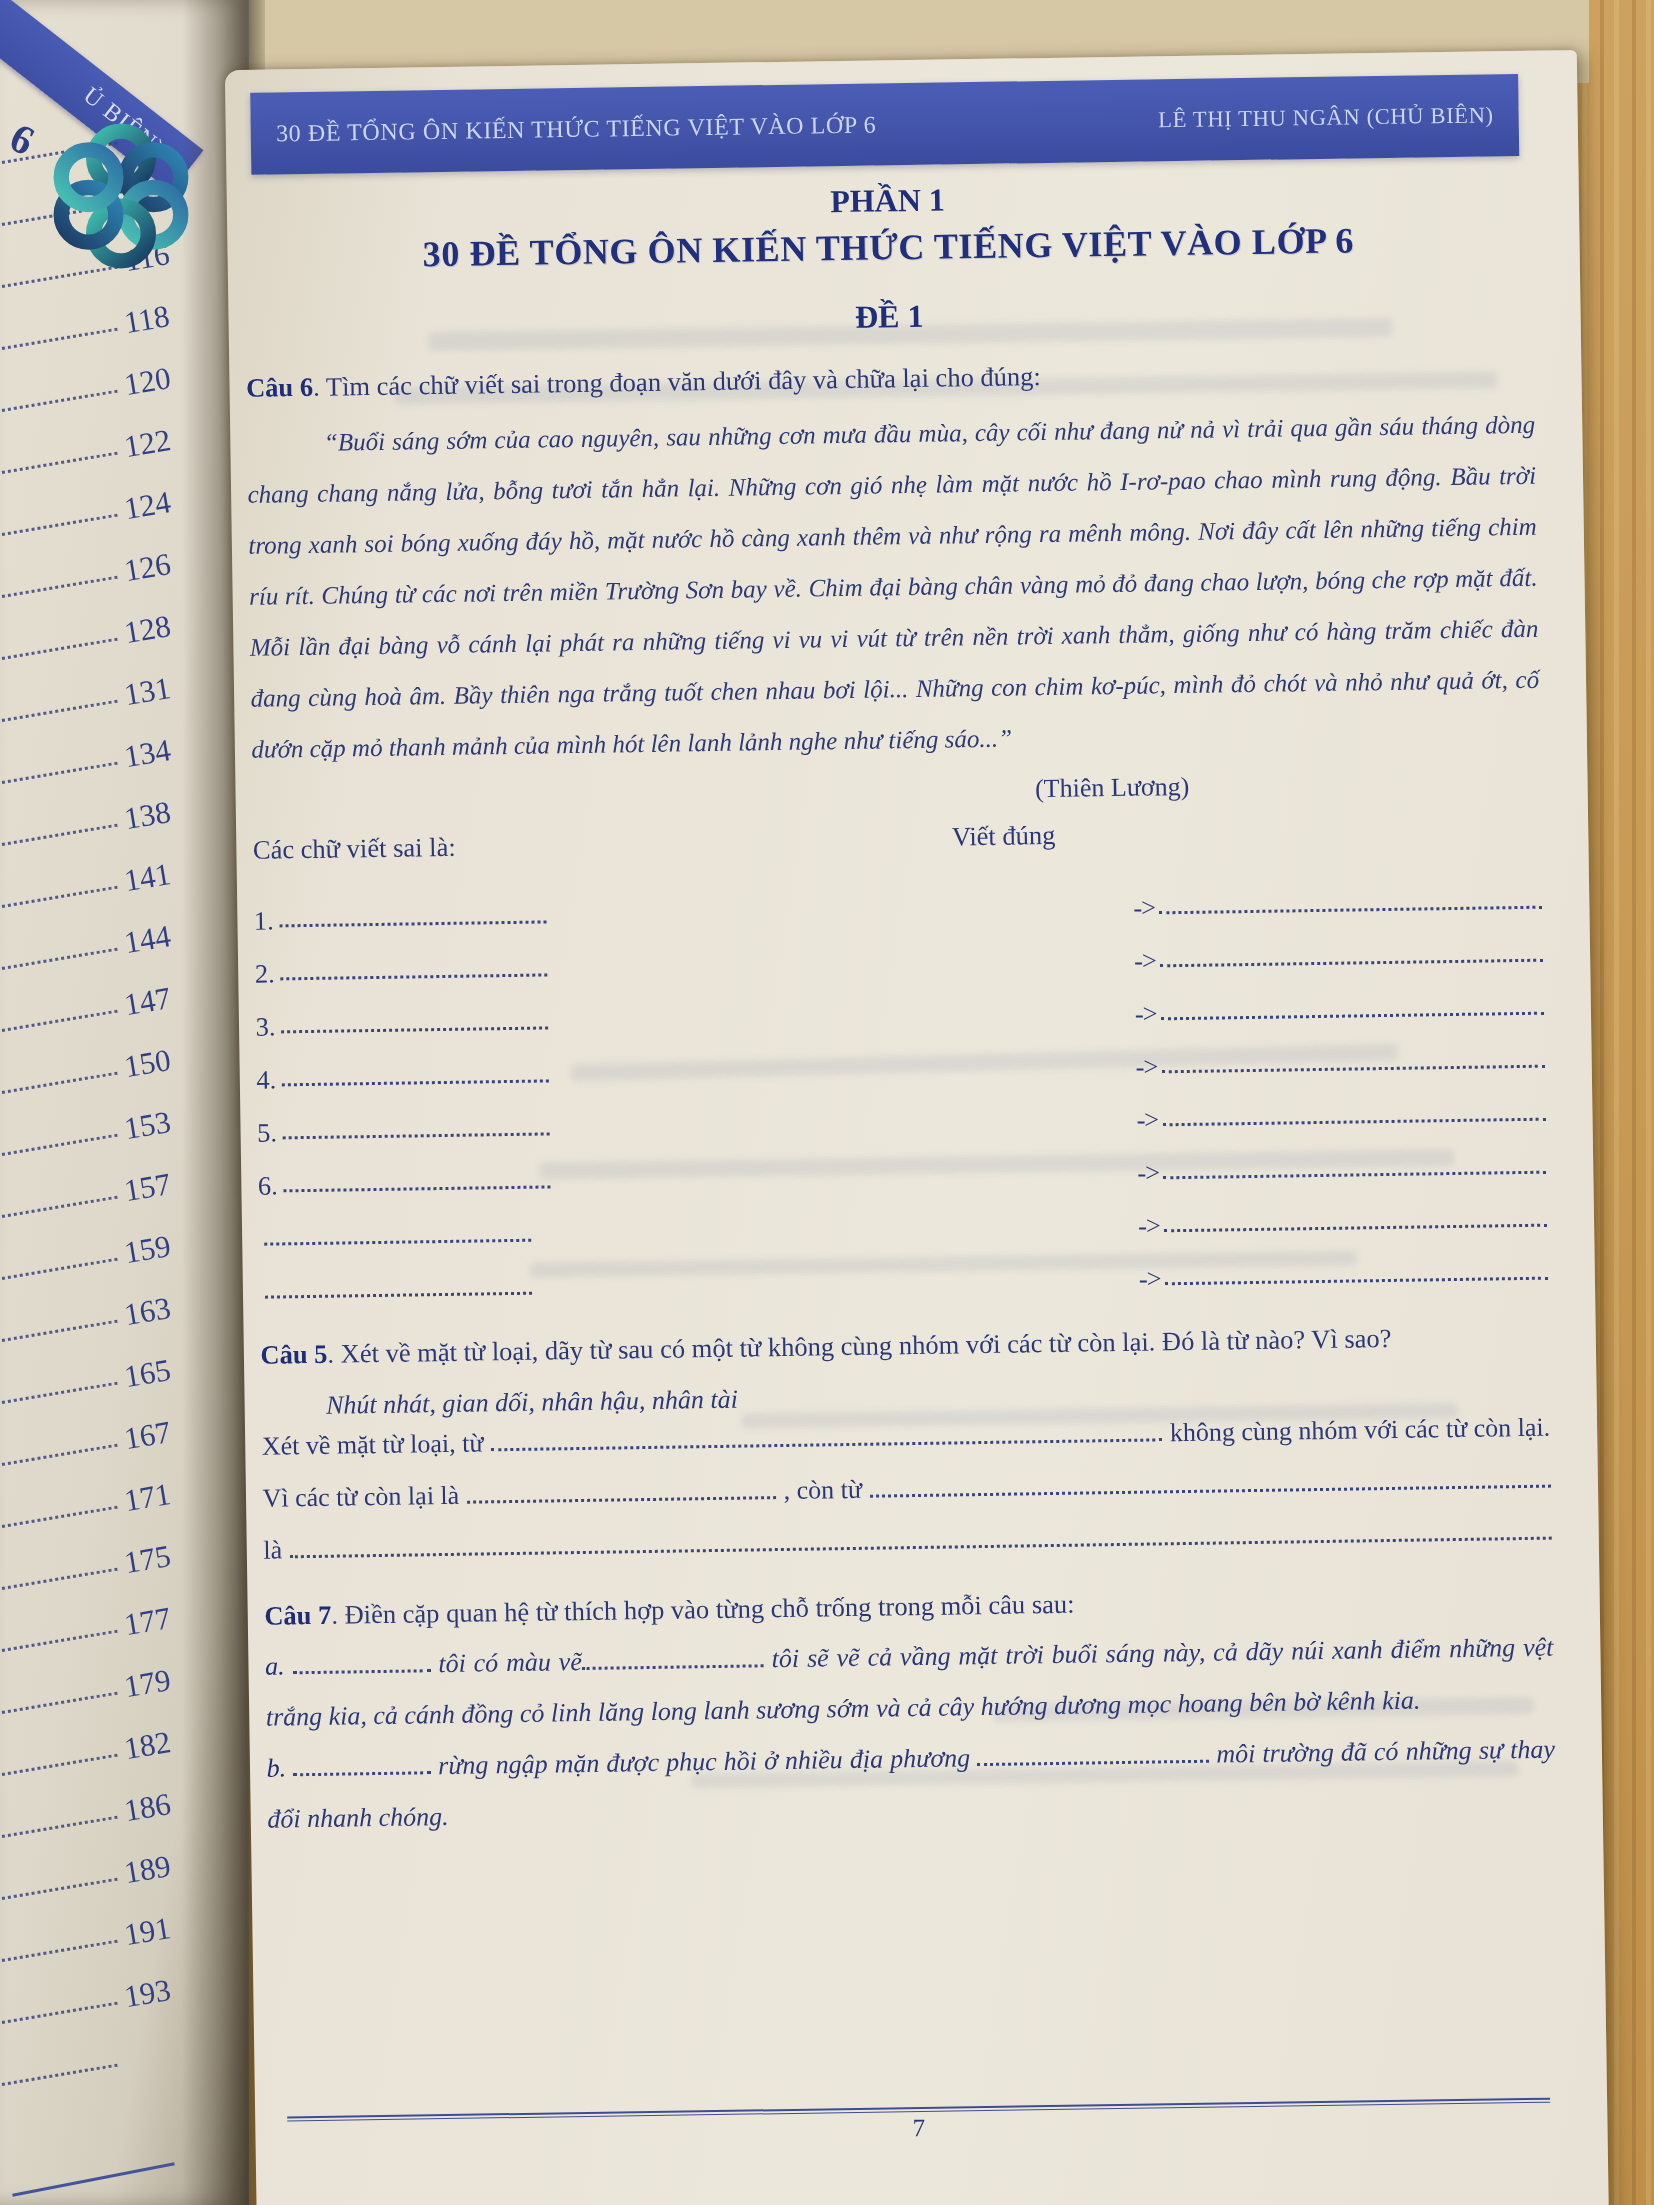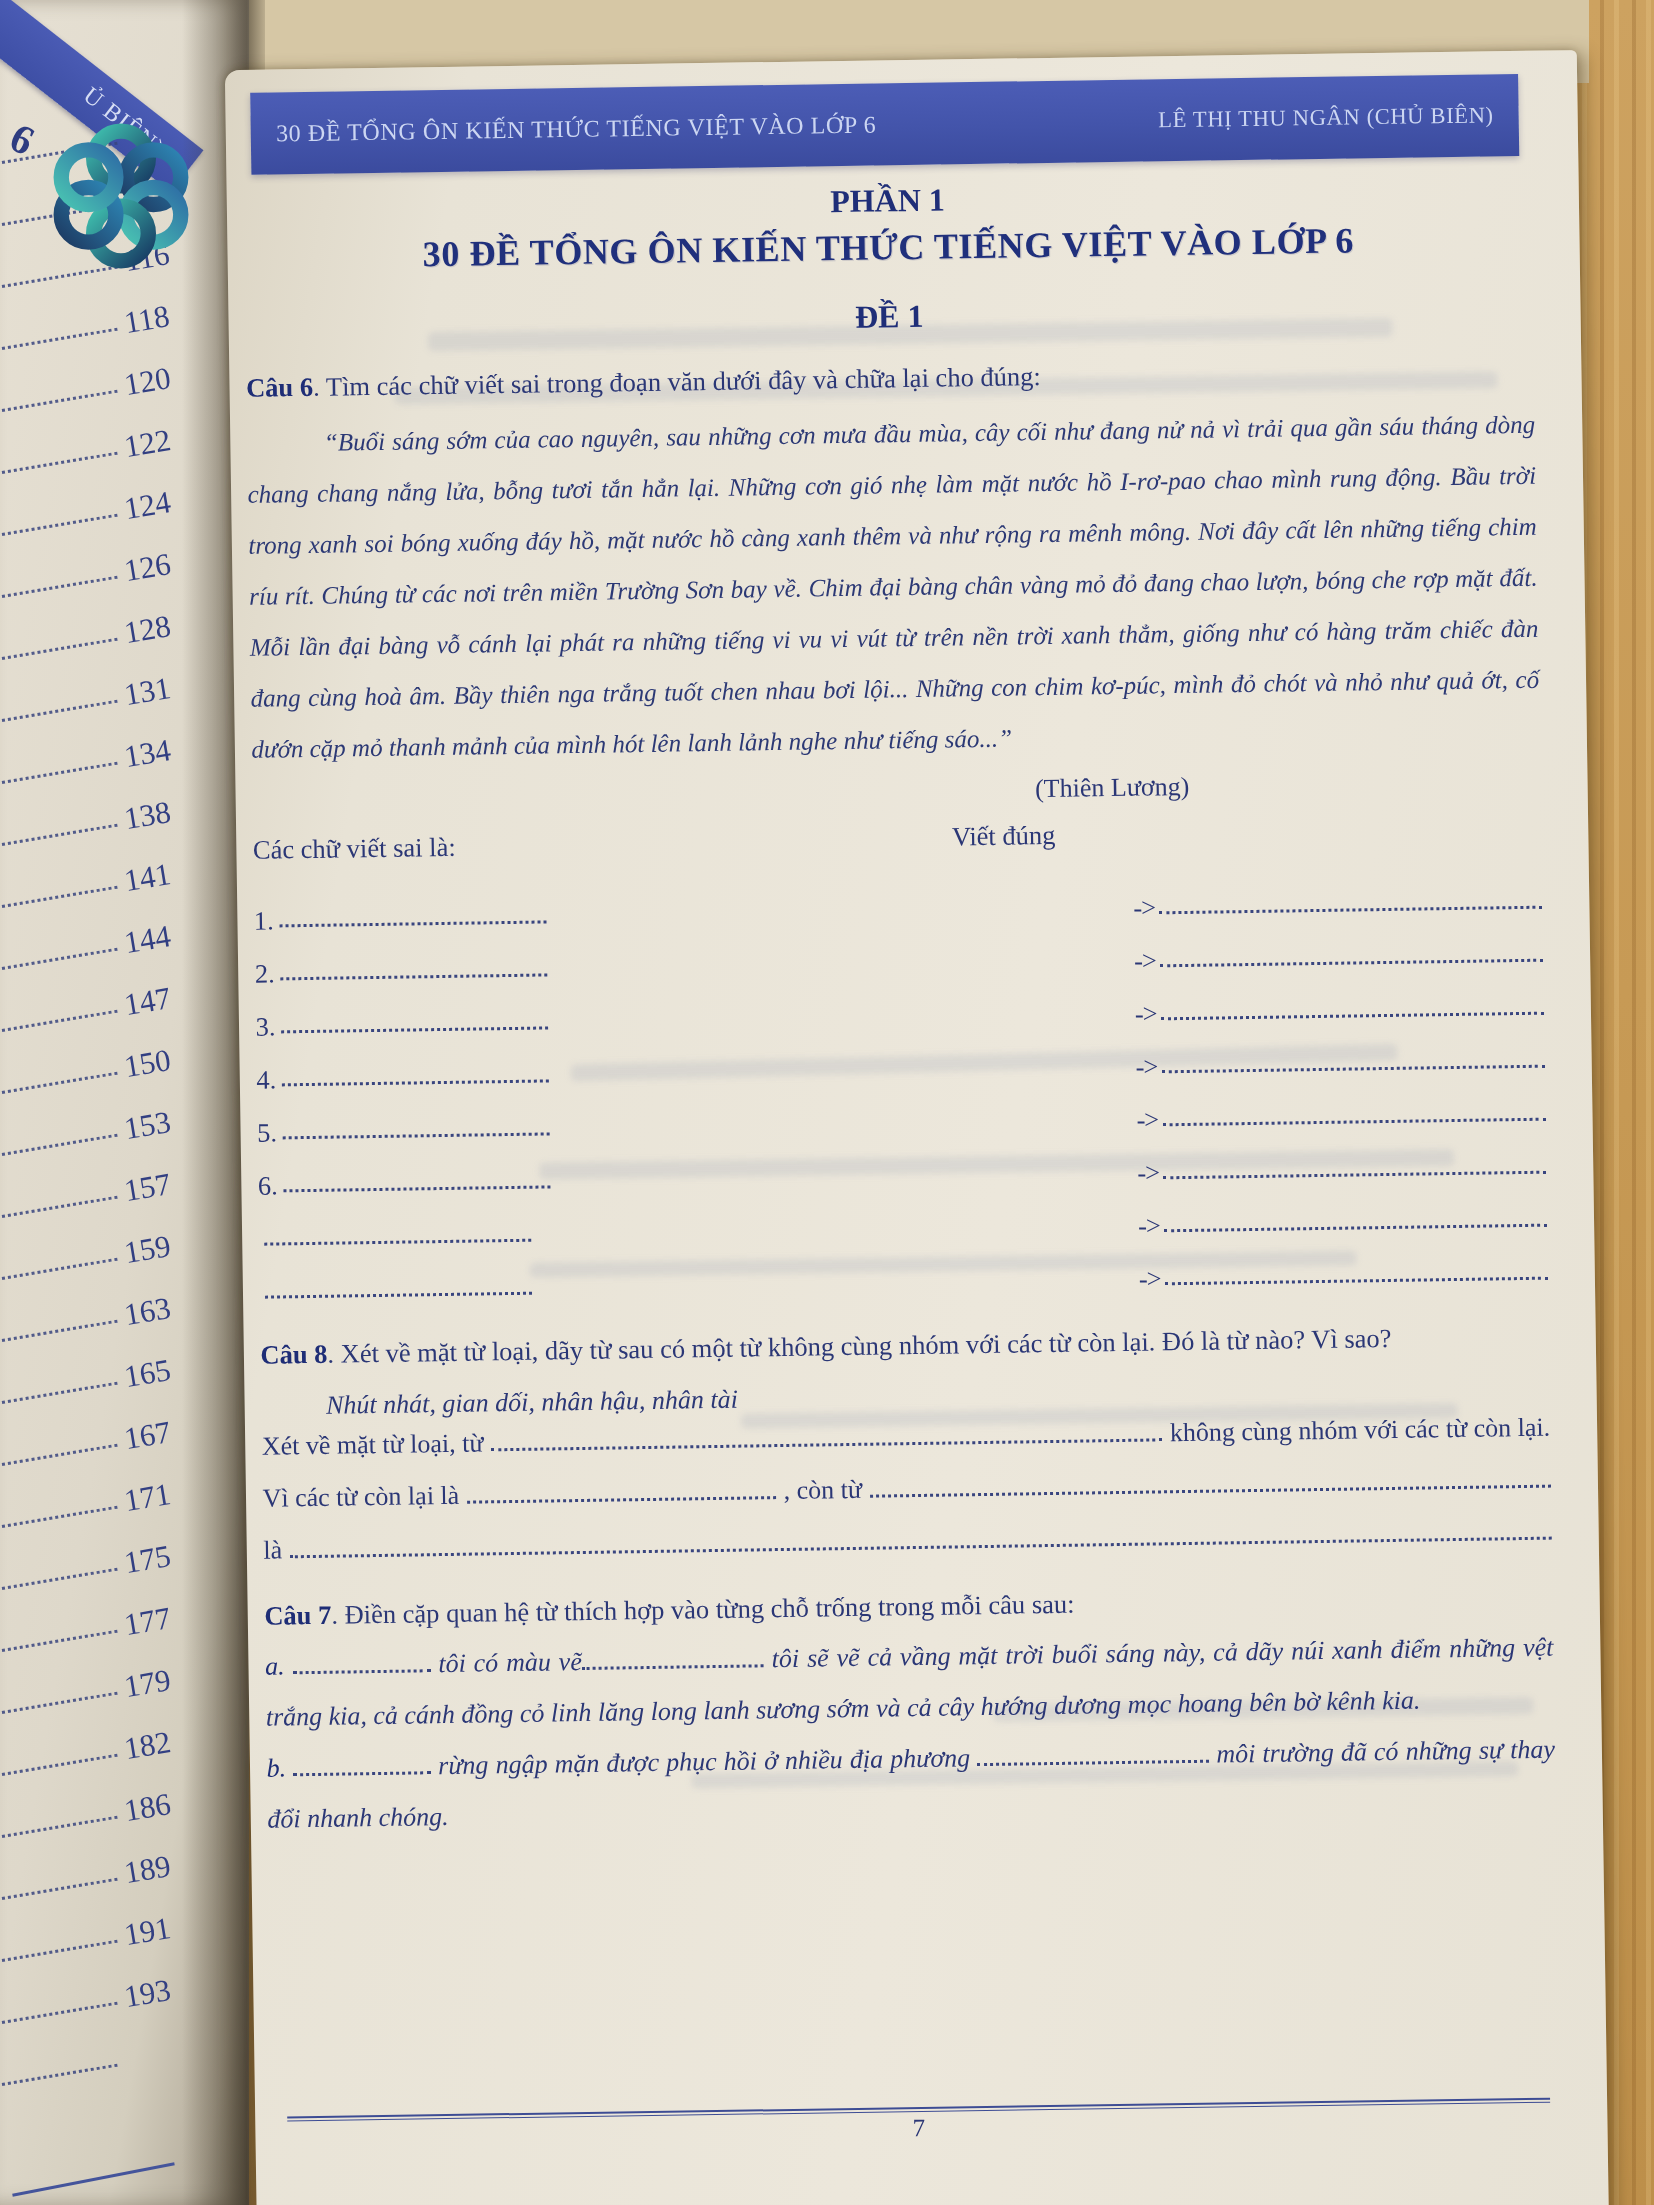--- a/index.html
+++ b/index.html
@@ -379,21 +379,21 @@
           <span class="ans-num"></span>
           <span class="ldots"></span>
           <span class="rzone">
             <span class="arrow">-&gt;</span>
             <span class="rdots"></span>
           </span>
         </div>
         </div>
 
       <div class="qline" style="margin-top:12px; text-align:justify;">
-        <span class="qlabel">Câu 8</span><span>. Xét về mặt từ loại, dãy từ sau có một từ không cùng nhóm với các từ còn lại. Đó là từ nào? Vì sao?</span>
+        <span class="qlabel">Câu 5</span><span>. Xét về mặt từ loại, dãy từ sau có một từ không cùng nhóm với các từ còn lại. Đó là từ nào? Vì sao?</span>
       </div>
       <div class="c2words">Nhút nhát, gian dối, nhân hậu, nhân tài</div>
 
       <div class="fillline">
         <span>Xét về mặt từ loại, từ</span>
         <span class="blank b-flex"></span>
         <span>không cùng nhóm với các từ còn lại.</span>
       </div>
       <div class="fillline">
         <span>Vì các từ còn lại là</span>

